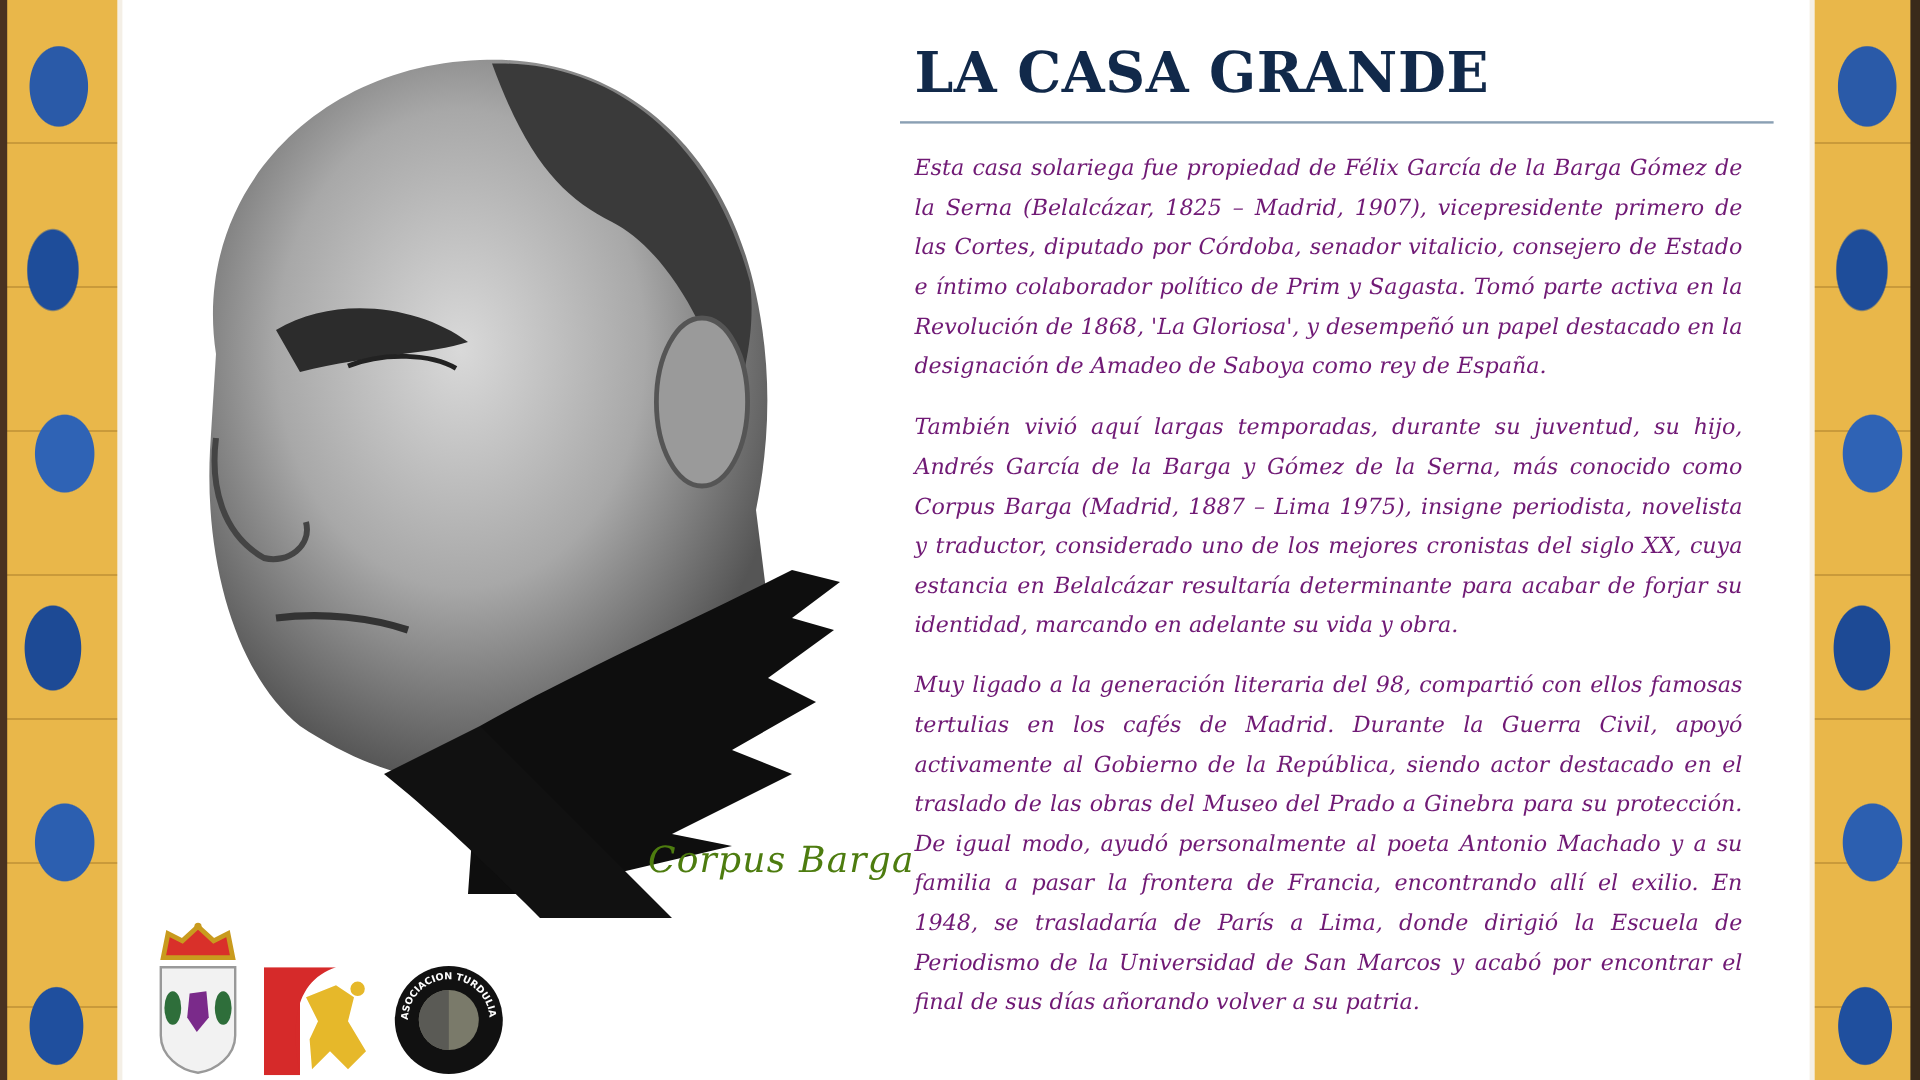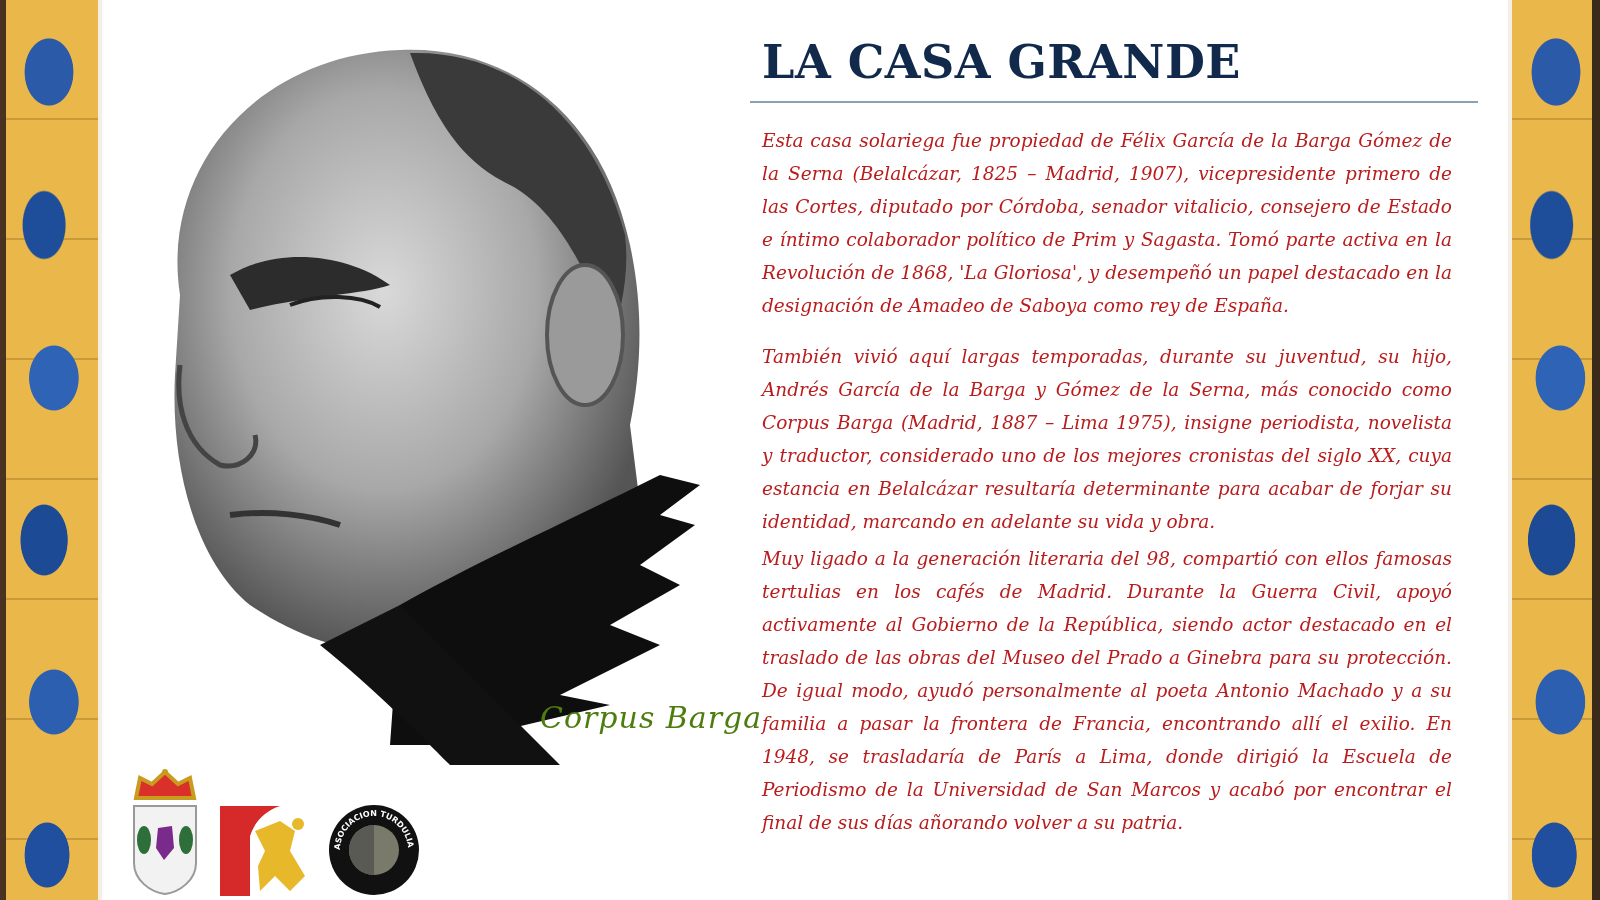--- a/index.html
+++ b/index.html
@@ -56,25 +56,25 @@
     font-size: 47px; color: #11294a; letter-spacing: 0.5px;
     transform: scaleX(0.98); transform-origin: left;
   }
   .title-rule {
     position: absolute; left: 750px; top: 101px; width: 728px; height: 2px;
     background: #8aa0b4;
   }
   .body-text {
     position: absolute; left: 762px; top: 124px; width: 690px;
     font-family: "DejaVu Serif", serif; font-style: italic;
-    font-size: 18.5px; line-height: 33px; color: #b91c1c;
+    font-size: 18.5px; line-height: 33px; color: #701a75;
     text-align: justify;
   }
   .body-text p { margin: 0 0 18px 0; }
-  .body-text p.p2 { margin-bottom: 4px; font-style: italic; }
+  .body-text p.p2 { margin-bottom: 17px; font-style: italic; }
 </style>
 </head>
 <body>
 
 <div class="tile-border tile-left"></div>
 <div class="tile-border tile-right"></div>
 
 <div class="portrait">
   <svg viewBox="0 0 560 720" xmlns="http://www.w3.org/2000/svg">
     <defs>

